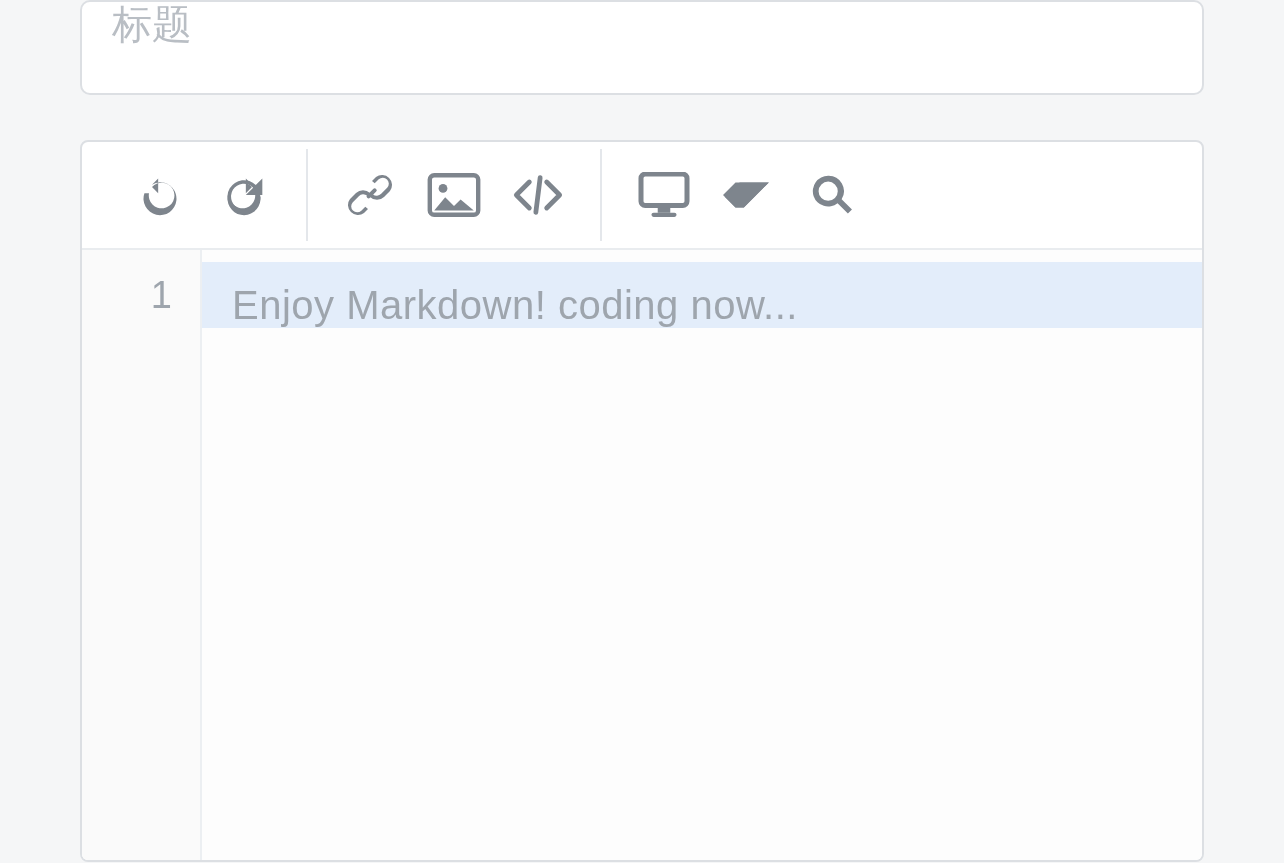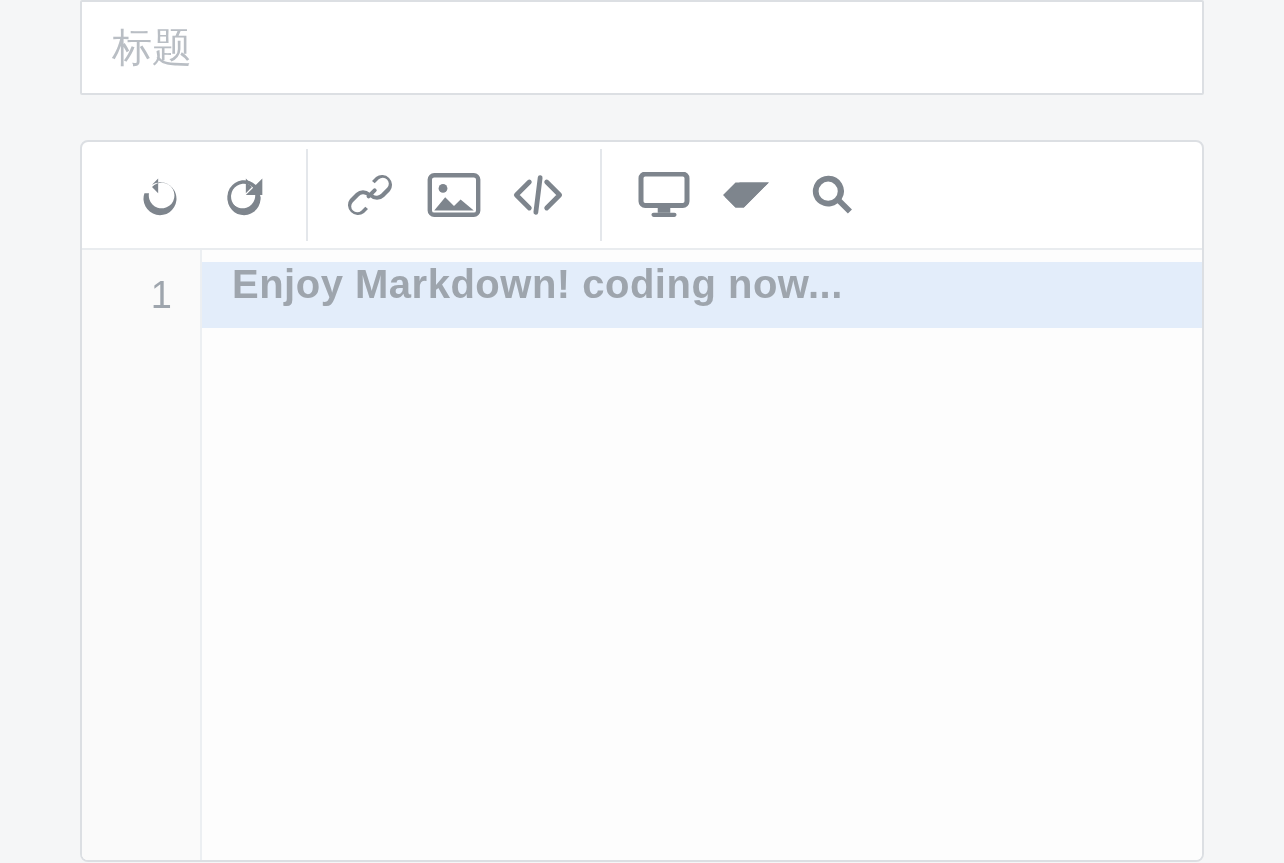--- a/index.html
+++ b/index.html
@@ -11,24 +11,24 @@
     overflow: hidden;
   }
   .page {
     padding: 0 25px;
     height: 100%;
   }
   .title-input-wrap {
     margin: 0 55px;
     background: #fff;
     border: 2px solid #dcdfe3;
-    border-radius: 2px;
+    border-radius: 10px;
     height: 95px;
     display: flex;
-    align-items: center;
+    align-items: flex-start;
     padding: 0 30px;
   }
   .title-input {
     width: 100%;
     border: none;
     outline: none;
     font-size: 40px;
     color: #333;
     background: transparent;
   }
@@ -91,23 +91,22 @@
   }
   .code-area {
     flex: 1;
     padding: 12px 0 0 0;
     position: relative;
   }
   .active-line {
     height: 66px;
     background: #e3edfa;
     display: flex;
-    align-items: flex-start;
+    align-items: flex-end;
     padding-left: 30px;
-    font-weight: bold;
   }
   .placeholder-text {
     font-size: 40px;
     color: #9ea5ad;
     letter-spacing: 0.5px;
   }
 </style>
 </head>
 <body>
 

